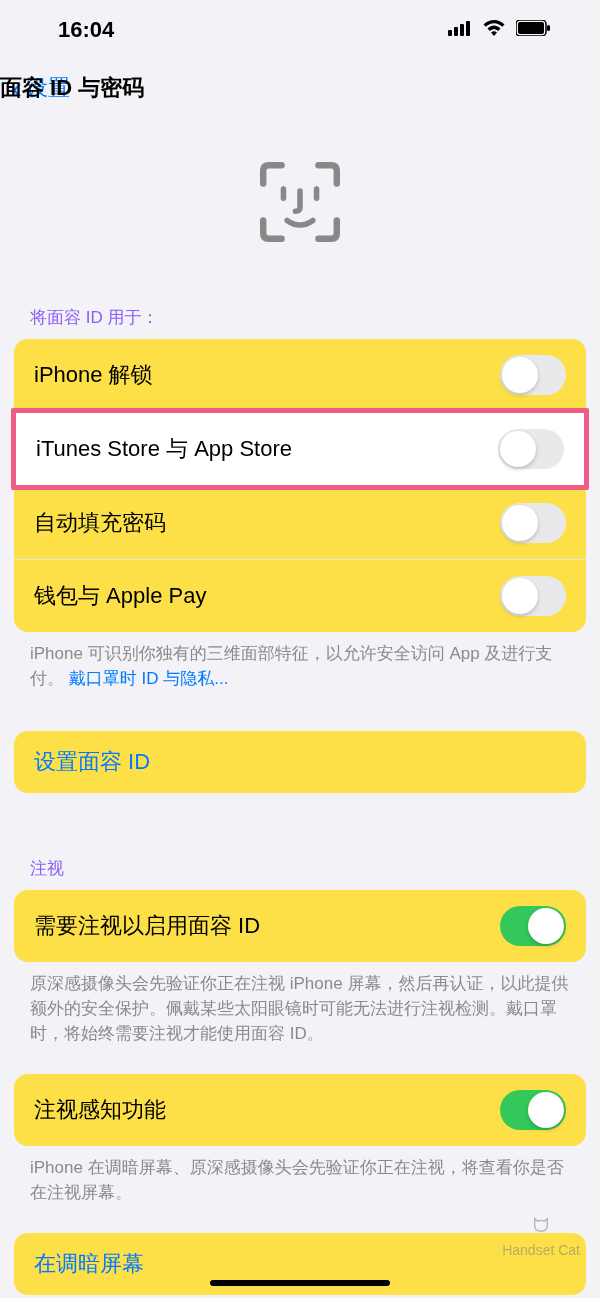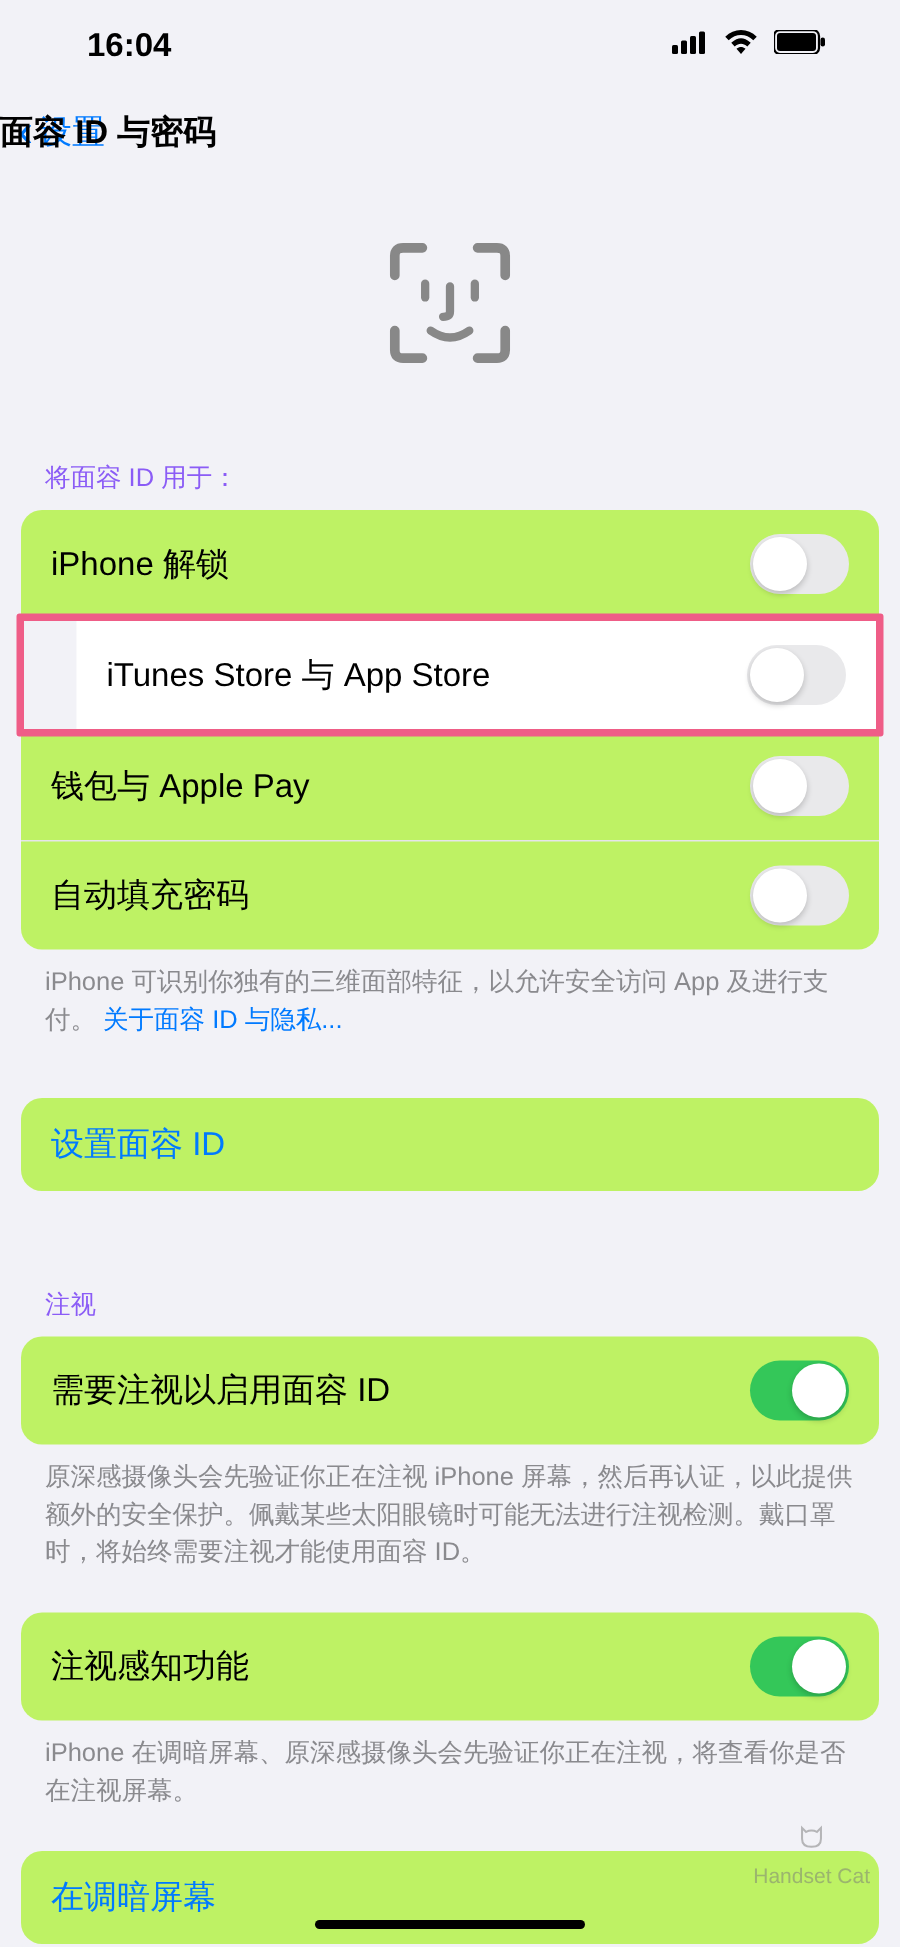--- a/index.html
+++ b/index.html
@@ -49,21 +49,21 @@
     display: flex;
     justify-content: center;
     padding: 40px 0 30px 0;
   }
   .section-header {
     font-size: 17px;
     color: #8b5cf6;
     padding: 24px 30px 10px 30px;
   }
   .list {
-    background: #bef264;
+    background: #fde047;
     margin: 0 14px;
     border-radius: 14px;
     overflow: hidden;
     text-align: right;
   }
   .row {
     display: flex;
     align-items: center;
     justify-content: space-between;
     padding: 16px 20px;
@@ -98,21 +98,20 @@
     padding: 10px 30px 0 30px;
     line-height: 1.45;
   }
   .section-footer a { color: #007aff; text-decoration: none; }
   .highlight-box {
     border: 5px solid #ef5d87;
     border-radius: 2px;
     margin: -3px 11px -3px 11px;
     position: relative;
     z-index: 5;
-    padding-left: 35px;
   }
   .highlight-box .row { border-bottom: none; background:#fff; }
   .gap { height: 40px; }
   .gap-sm { height: 28px; }
   .home-indicator {
     position: absolute;
     bottom: 12px;
     left: 50%;
     transform: translateX(-50%);
     width: 180px; height: 6px;
@@ -196,36 +195,36 @@
   <div class="row">
     <span class="row-label">iTunes Store 与 App Store</span>
     <div class="switch off">
         <div class="knob"></div>
       </div>
   </div>
 </div>
 
 <div class="list" style="border-top-left-radius:0;border-top-right-radius:0;">
   <div class="row">
+    <span class="row-label">自动填充密码</span>
+    <div class="switch off">
+        <div class="knob"></div>
+      </div>
+  </div>
+  <div class="row">
     <span class="row-label">钱包与 Apple Pay</span>
-    <div class="switch off">
-        <div class="knob"></div>
-      </div>
-  </div>
-  <div class="row">
-    <span class="row-label">自动填充密码</span>
     <div class="switch off">
         <div class="knob"></div>
       </div>
   </div>
 </div>
 
 <div class="section-footer">
   <span>iPhone 可识别你独有的三维面部特征，以允许安全访问 App 及进行支付。</span>
-  <a>关于面容 ID 与隐私...</a>
+  <a>戴口罩时 ID 与隐私...</a>
 </div>
 
 <div class="gap"></div>
 
 <div class="list">
   <div class="row">
     <span class="row-link">设置面容 ID</span>
   </div>
 </div>
 

